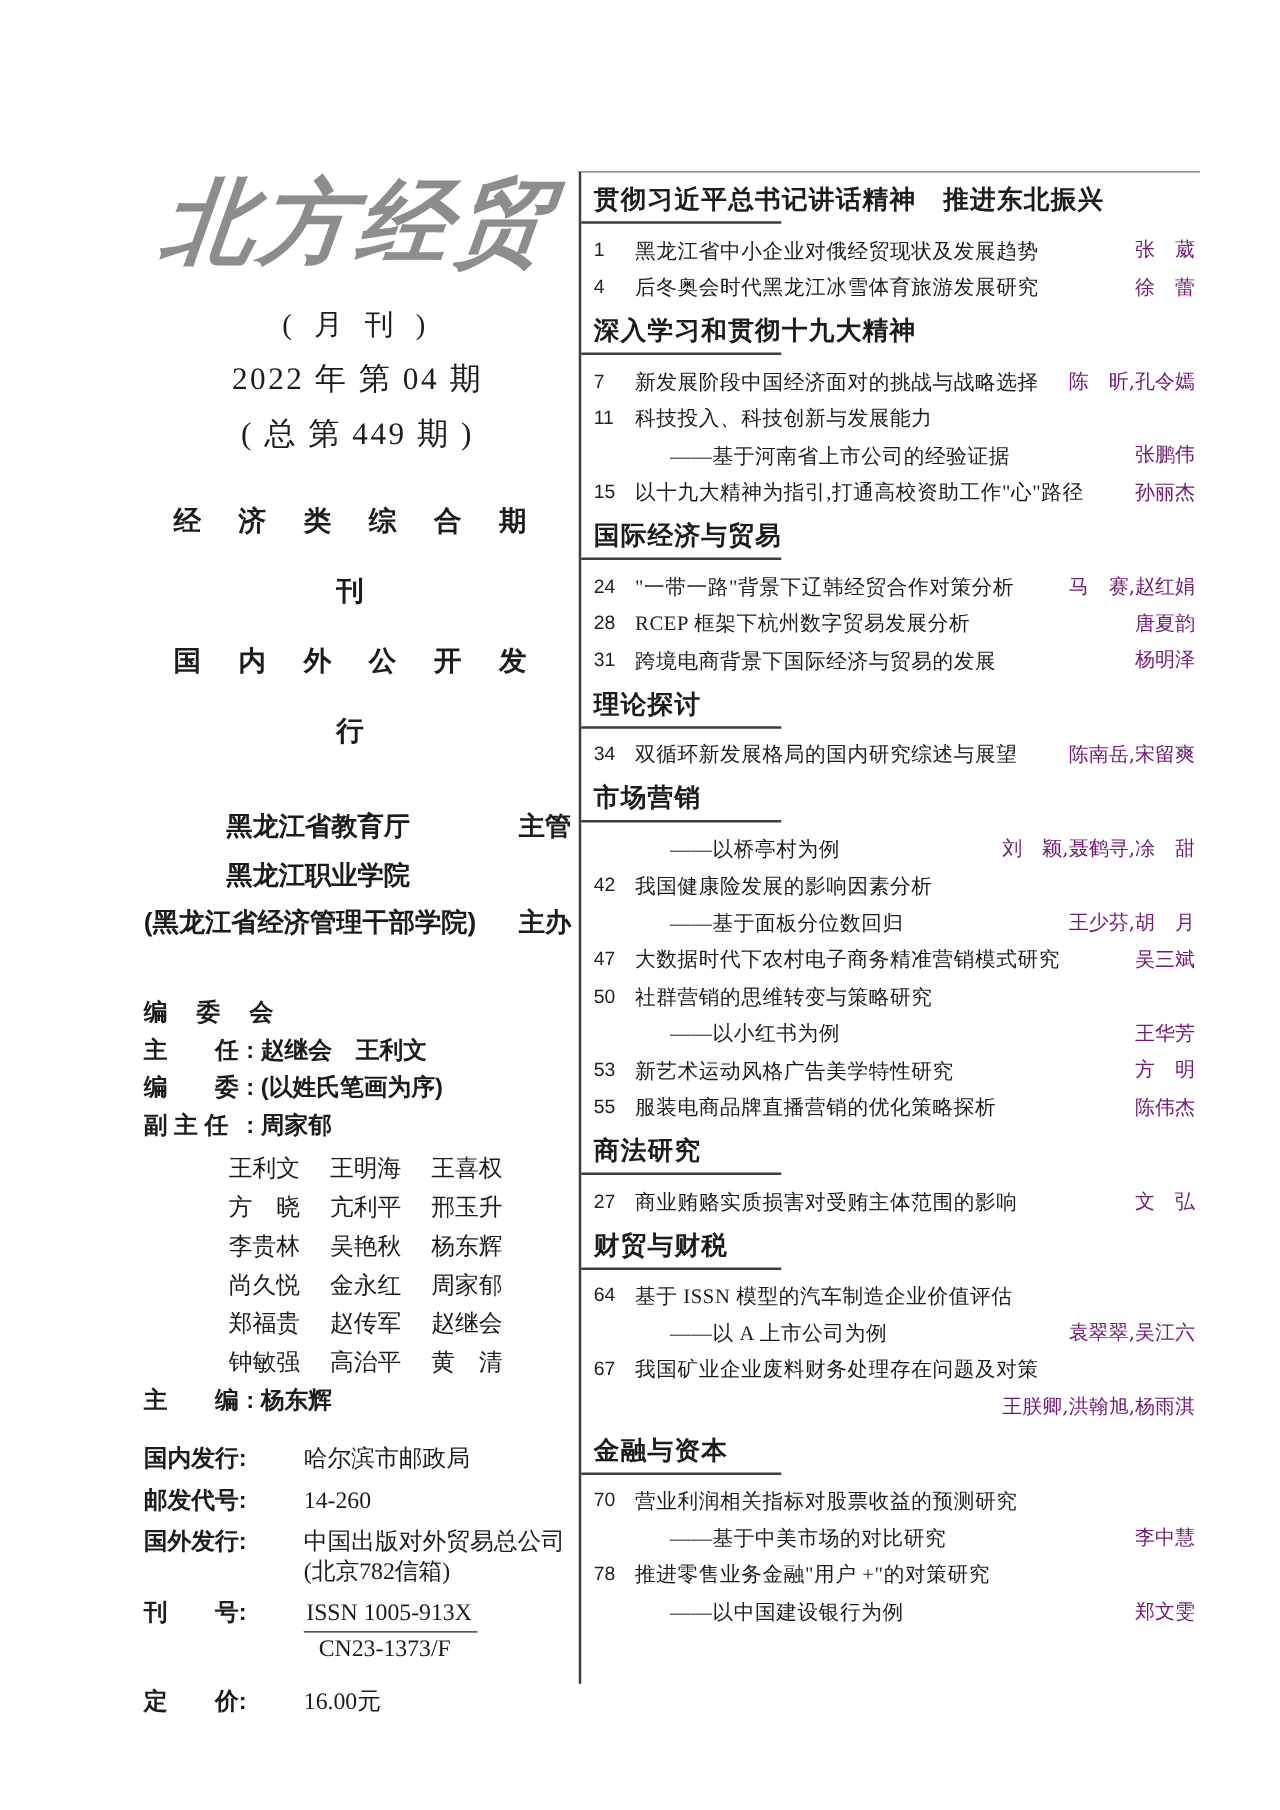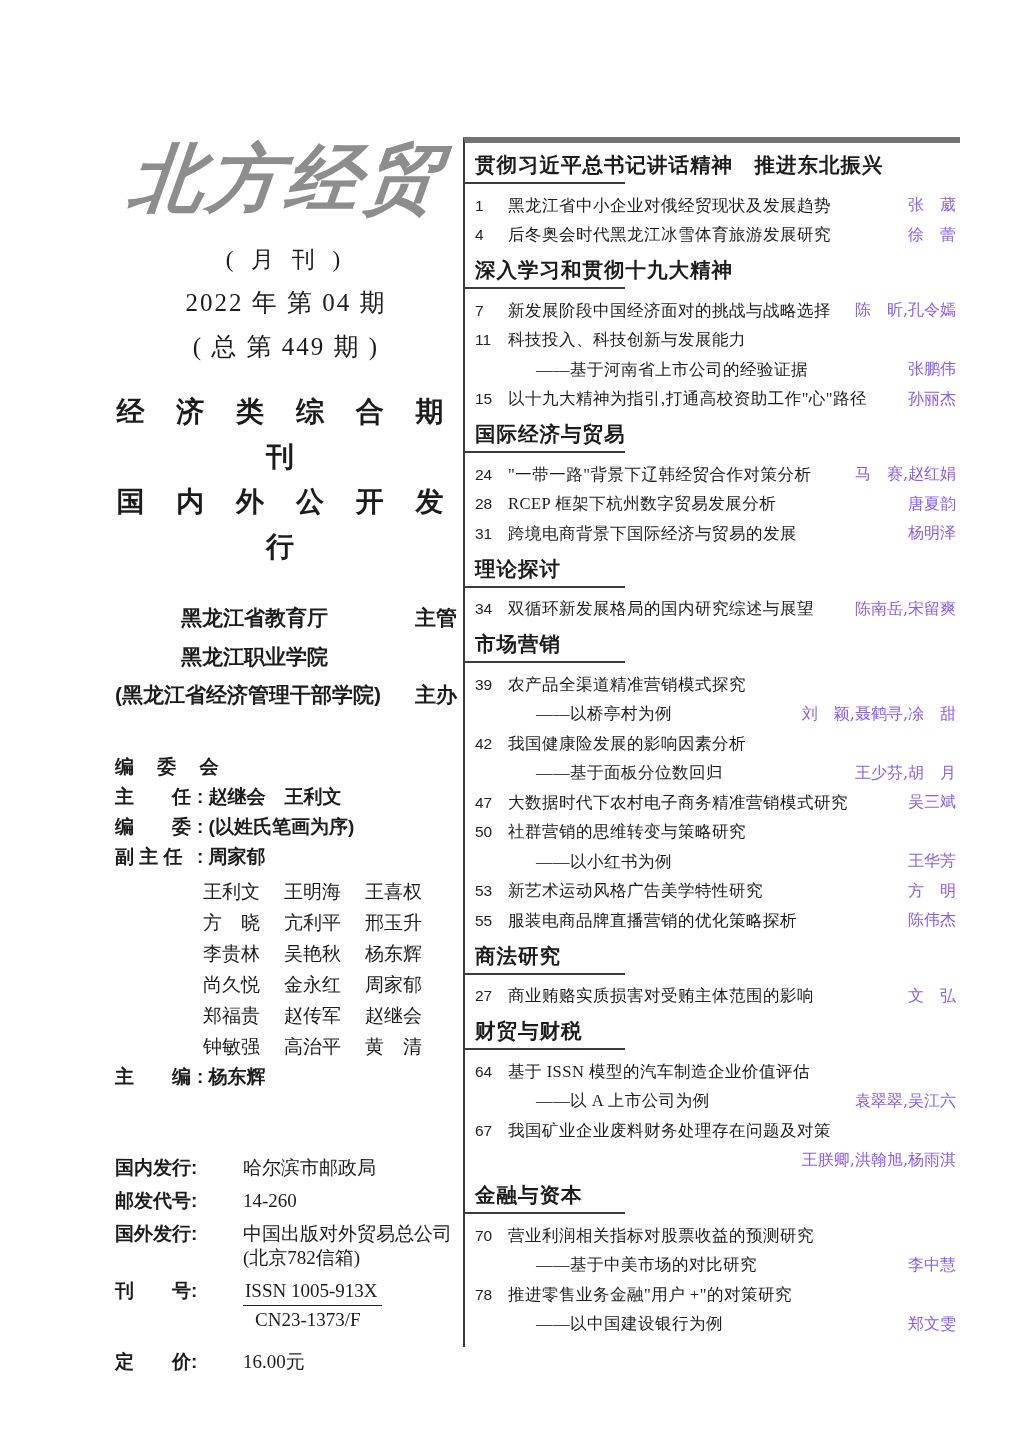--- a/index.html
+++ b/index.html
@@ -7,56 +7,56 @@
   .page{position:absolute;inset:0;background:#fff;}
 
   
   .left{position:absolute;left:115px;top:128px;width:342px;height:1300px;}
   .logo{font-family:"DejaVu Serif",serif;font-style:italic;font-weight:bold;
         font-size:74px;line-height:100px;color:#8d8d8d;text-align:center;
         letter-spacing:4px;transform:skewX(-6deg);}
   .freq{text-align:center;font-size:23px;margin-top:16px;letter-spacing:6px;}
   .issue{text-align:center;font-size:25px;margin-top:11px;letter-spacing:2px;}
   .tagline{font-family:"Liberation Sans",sans-serif;font-weight:bold;text-align:center;
-           font-size:28px;letter-spacing:12px;line-height:45px;}
+           font-size:22px;letter-spacing:12px;line-height:56px;}
   .tg1{margin-top:26px;}
   .sponsor{margin-top:36px;font-family:"Liberation Sans",sans-serif;font-weight:bold;font-size:21px;}
   .srow{line-height:26px;}
   .s1{display:flex;justify-content:space-between;padding-left:66px;}
   .s2{padding-left:66px;margin-top:13px;}
   .s3{display:flex;justify-content:space-between;margin-top:12px;}
   .edboard{margin-top:44px;font-family:"Liberation Sans",sans-serif;font-size:19px;}
   .ed-title{font-weight:bold;letter-spacing:9px;line-height:30px;}
   .ed-row{line-height:30px;font-weight:bold;}
   .elbl{display:inline-block;width:82px;font-weight:bold;vertical-align:top;}
-  .members{margin-left:88px;margin-top:4px;font-family:"Liberation Serif",serif;font-weight:normal;}
+  .members{margin-left:68px;margin-top:4px;font-family:"Liberation Serif",serif;font-weight:normal;}
   .mem-row{display:flex;line-height:31px;}
   .mem{width:64px;margin-right:17px;font-size:19px;white-space:nowrap;}
   .pub{position:absolute;left:0;top:1028px;width:342px;font-size:19px;}
   .pub-row{display:flex;align-items:flex-start;margin-bottom:9px;line-height:24px;gap:44px;}
   .plbl{display:inline-block;width:84px;font-family:"Liberation Sans",sans-serif;font-weight:bold;flex:0 0 84px;}
   .pval{font-family:"Liberation Serif",serif;}
   .pval2{margin-top:4px;}
   .frac{display:flex;align-items:center;margin-bottom:6px;}
   .issn{display:inline-block;border-bottom:1.6px solid #222;padding:0 5px 2px 2px;}
   .cnno{display:inline-block;padding:2px 0 0 12px;}
   .price-row{margin-top:12px;}
 
   
   .toc{position:absolute;left:463px;top:137px;width:497px;height:1210px;
-       border-left:2px solid #3c3c3c;border-top:6px solid #737373;
+       border-left:2px solid #3c3c3c;border-top:1px solid #737373;
        padding:2px 0 0 10px;box-sizing:border-box;}
   .sec-title{font-family:"Liberation Sans",sans-serif;font-weight:bold;font-size:20.5px;
              line-height:26px;letter-spacing:1px;margin-top:7px;white-space:nowrap;}
   .sec-rule{height:2px;background:#3c3c3c;width:160px;margin:4px 0 7px -10px;}
   .toc-row{display:flex;align-items:center;height:29.5px;font-size:16.5px;}
   .pg{flex:0 0 33px;font-family:"Liberation Sans",sans-serif;font-size:15.5px;color:#222;}
   .ti{flex:1 1 auto;white-space:nowrap;overflow:hidden;letter-spacing:0.5px;}
   .ti.sub{padding-left:28px;}
-  .au{flex:0 0 auto;text-align:right;white-space:nowrap;font-size:16px;color:#8b5cf6;
+  .au{flex:0 0 auto;text-align:right;white-space:nowrap;font-size:16px;color:#701a75;
       font-family:"DejaVu Serif",serif;padding-right:4px;}
 </style>
 </head>
 <body>
 
 <div class="page">
 
   <aside class="left">
     <div class="logo">北方经贸</div>
     <div class="freq">( 月 刊 )</div>
@@ -211,25 +211,20 @@
         <div class="toc-row">
           <span class="pg">34</span>
           <span class="ti">双循环新发展格局的国内研究综述与展望</span>
           <span class="au">陈南岳,宋留爽</span>
         </div>
       </div>
       <div class="toc-section">
         <div class="sec-title">市场营销</div>
         <div class="sec-rule"></div>
         <div class="toc-row">
-          <span class="pg">39</span>
-          <span class="ti">农产品全渠道精准营销模式探究</span>
-          <span class="au"></span>
-        </div>
-        <div class="toc-row">
           <span class="pg"></span>
           <span class="ti sub">——以桥亭村为例</span>
           <span class="au">刘　颖,聂鹤寻,凃　甜</span>
         </div>
         <div class="toc-row">
           <span class="pg">42</span>
           <span class="ti">我国健康险发展的影响因素分析</span>
           <span class="au"></span>
         </div>
         <div class="toc-row">

